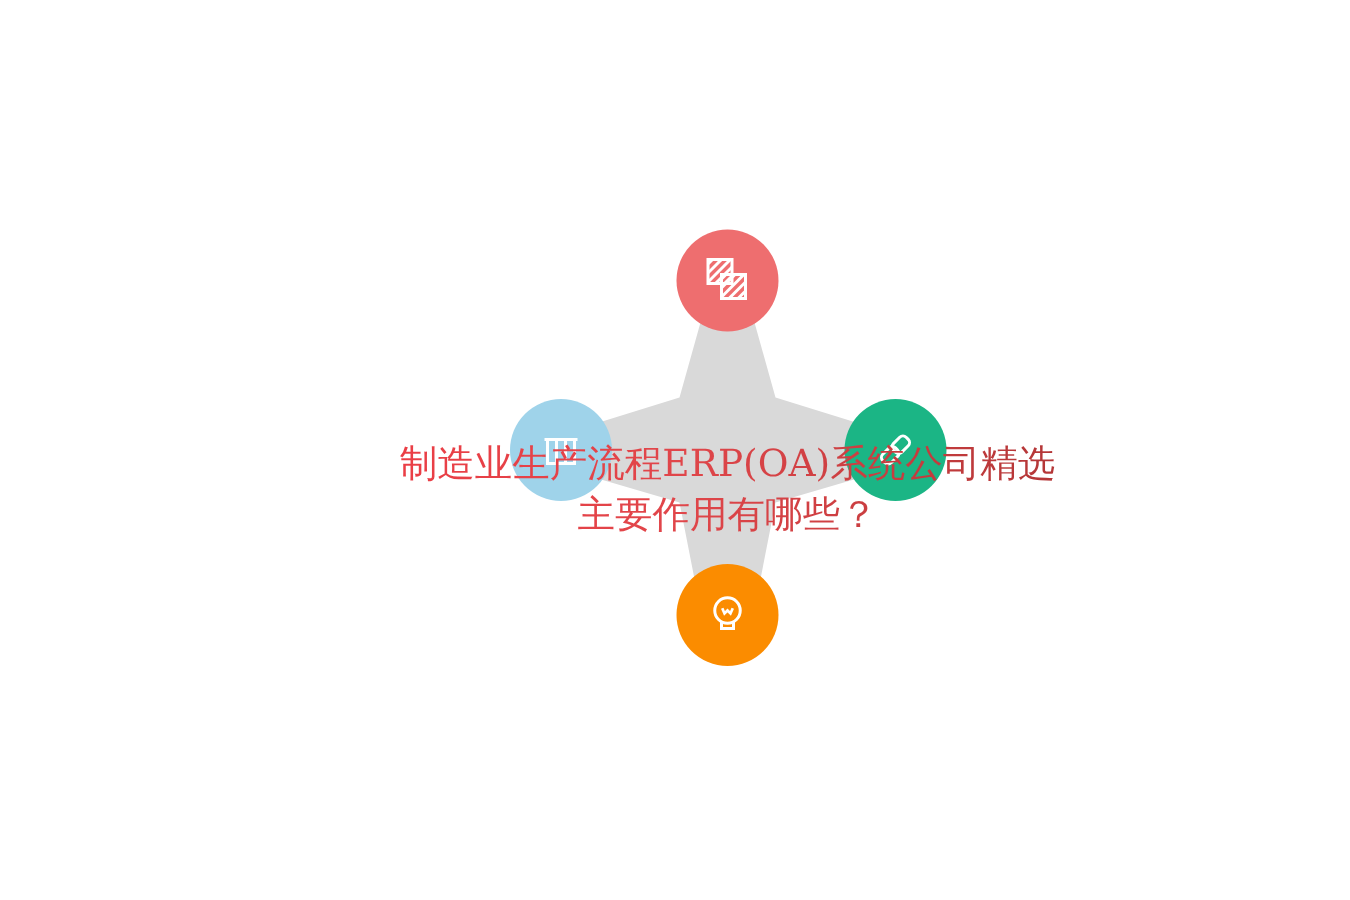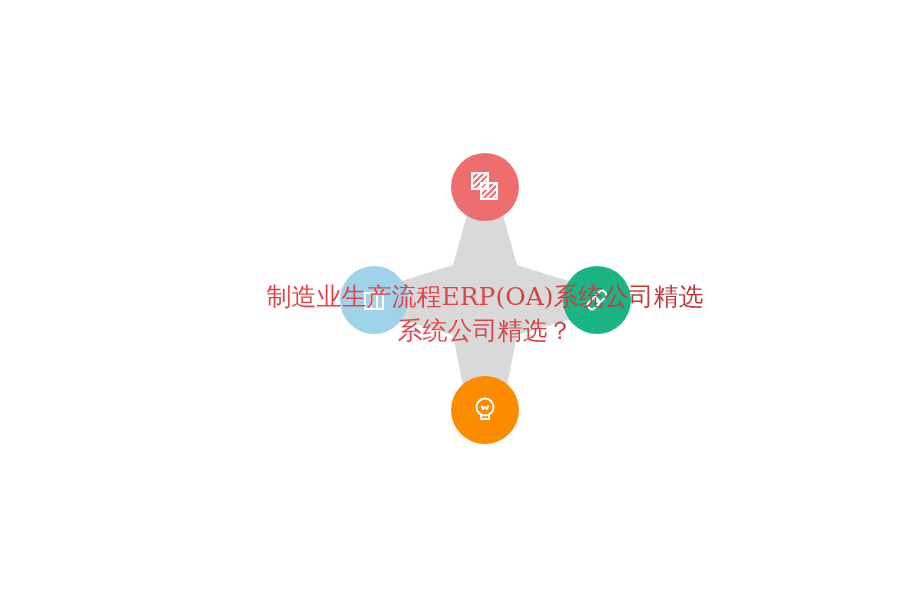--- a/index.html
+++ b/index.html
@@ -1,21 +1,21 @@
 <!DOCTYPE html>
 <html><head>
   <meta charset="utf-8">
   <style>
     html, body { margin: 0; padding: 0; background: #ffffff; }
     body { width: 900px; height: 600px; position: relative; overflow: hidden; font-family: "DejaVu Serif", "Liberation Serif", serif; }
     .canvas { position: absolute; left: 0; top: 0; width: 900px; height: 600px; }
     .star { position: absolute; left: 0; top: 0; }
     .node { position: absolute; width: 68px; height: 68px; border-radius: 50%; display: flex; align-items: center; justify-content: center; }
     .node svg { display: block; }
-    .title { position: absolute; left: 200px; top: 280px; width: 570px; text-align: center; font-size: 25px; line-height: 34px; letter-spacing: 0px;
+    .title { position: absolute; left: 200px; top: 292px; width: 570px; text-align: center; font-size: 25px; line-height: 34px; letter-spacing: 0px;
              background: linear-gradient(90deg, #ee3b44 0%, #e0464a 45%, #a83232 100%);
              -webkit-background-clip: text; background-clip: text; color: transparent; }
     .title .line { display: block; white-space: nowrap; }
     .logo { position: absolute; left: 766px; top: 551px; width: 130px; height: 42px; }
     .logo-mark { position: absolute; left: 2px; top: 4px; }
     .logo-name { position: absolute; left: 32px; top: 0px; font-family: "DejaVu Sans", "Liberation Sans", sans-serif; font-size: 21px; color: #5b7090; letter-spacing: 1px; white-space: nowrap; }
     .logo-url { position: absolute; left: 0px; top: 25px; font-family: "DejaVu Serif", "Liberation Serif", serif; font-size: 11px; color: #c8703a; white-space: nowrap; }
   </style>
 </head>
 <body>
@@ -77,17 +77,17 @@
   <div class="node" style="left:451px; top:376px; background:#fb8c00;">
     <svg width="30" height="30" viewBox="0 0 30 30">
       <circle cx="15" cy="12" r="8.5" fill="none" stroke="#fff" stroke-width="2"></circle>
       <path d="M11 19 L11 24 L19 24 L19 19" fill="none" stroke="#fff" stroke-width="2"></path>
       <path d="M11.5 10.5 L13 14 L15 12 L17 14 L18.5 10.5" fill="none" stroke="#fff" stroke-width="1.8"></path>
     </svg>
   </div>
 
   <div class="title">
     <span class="line">制造业生产流程ERP(OA)系统公司精选</span>
-    <span class="line">系统公司精选？</span>
+    <span class="line">主要作用有哪些？</span>
   </div>
 
 
 </div>
 
 </body></html>

